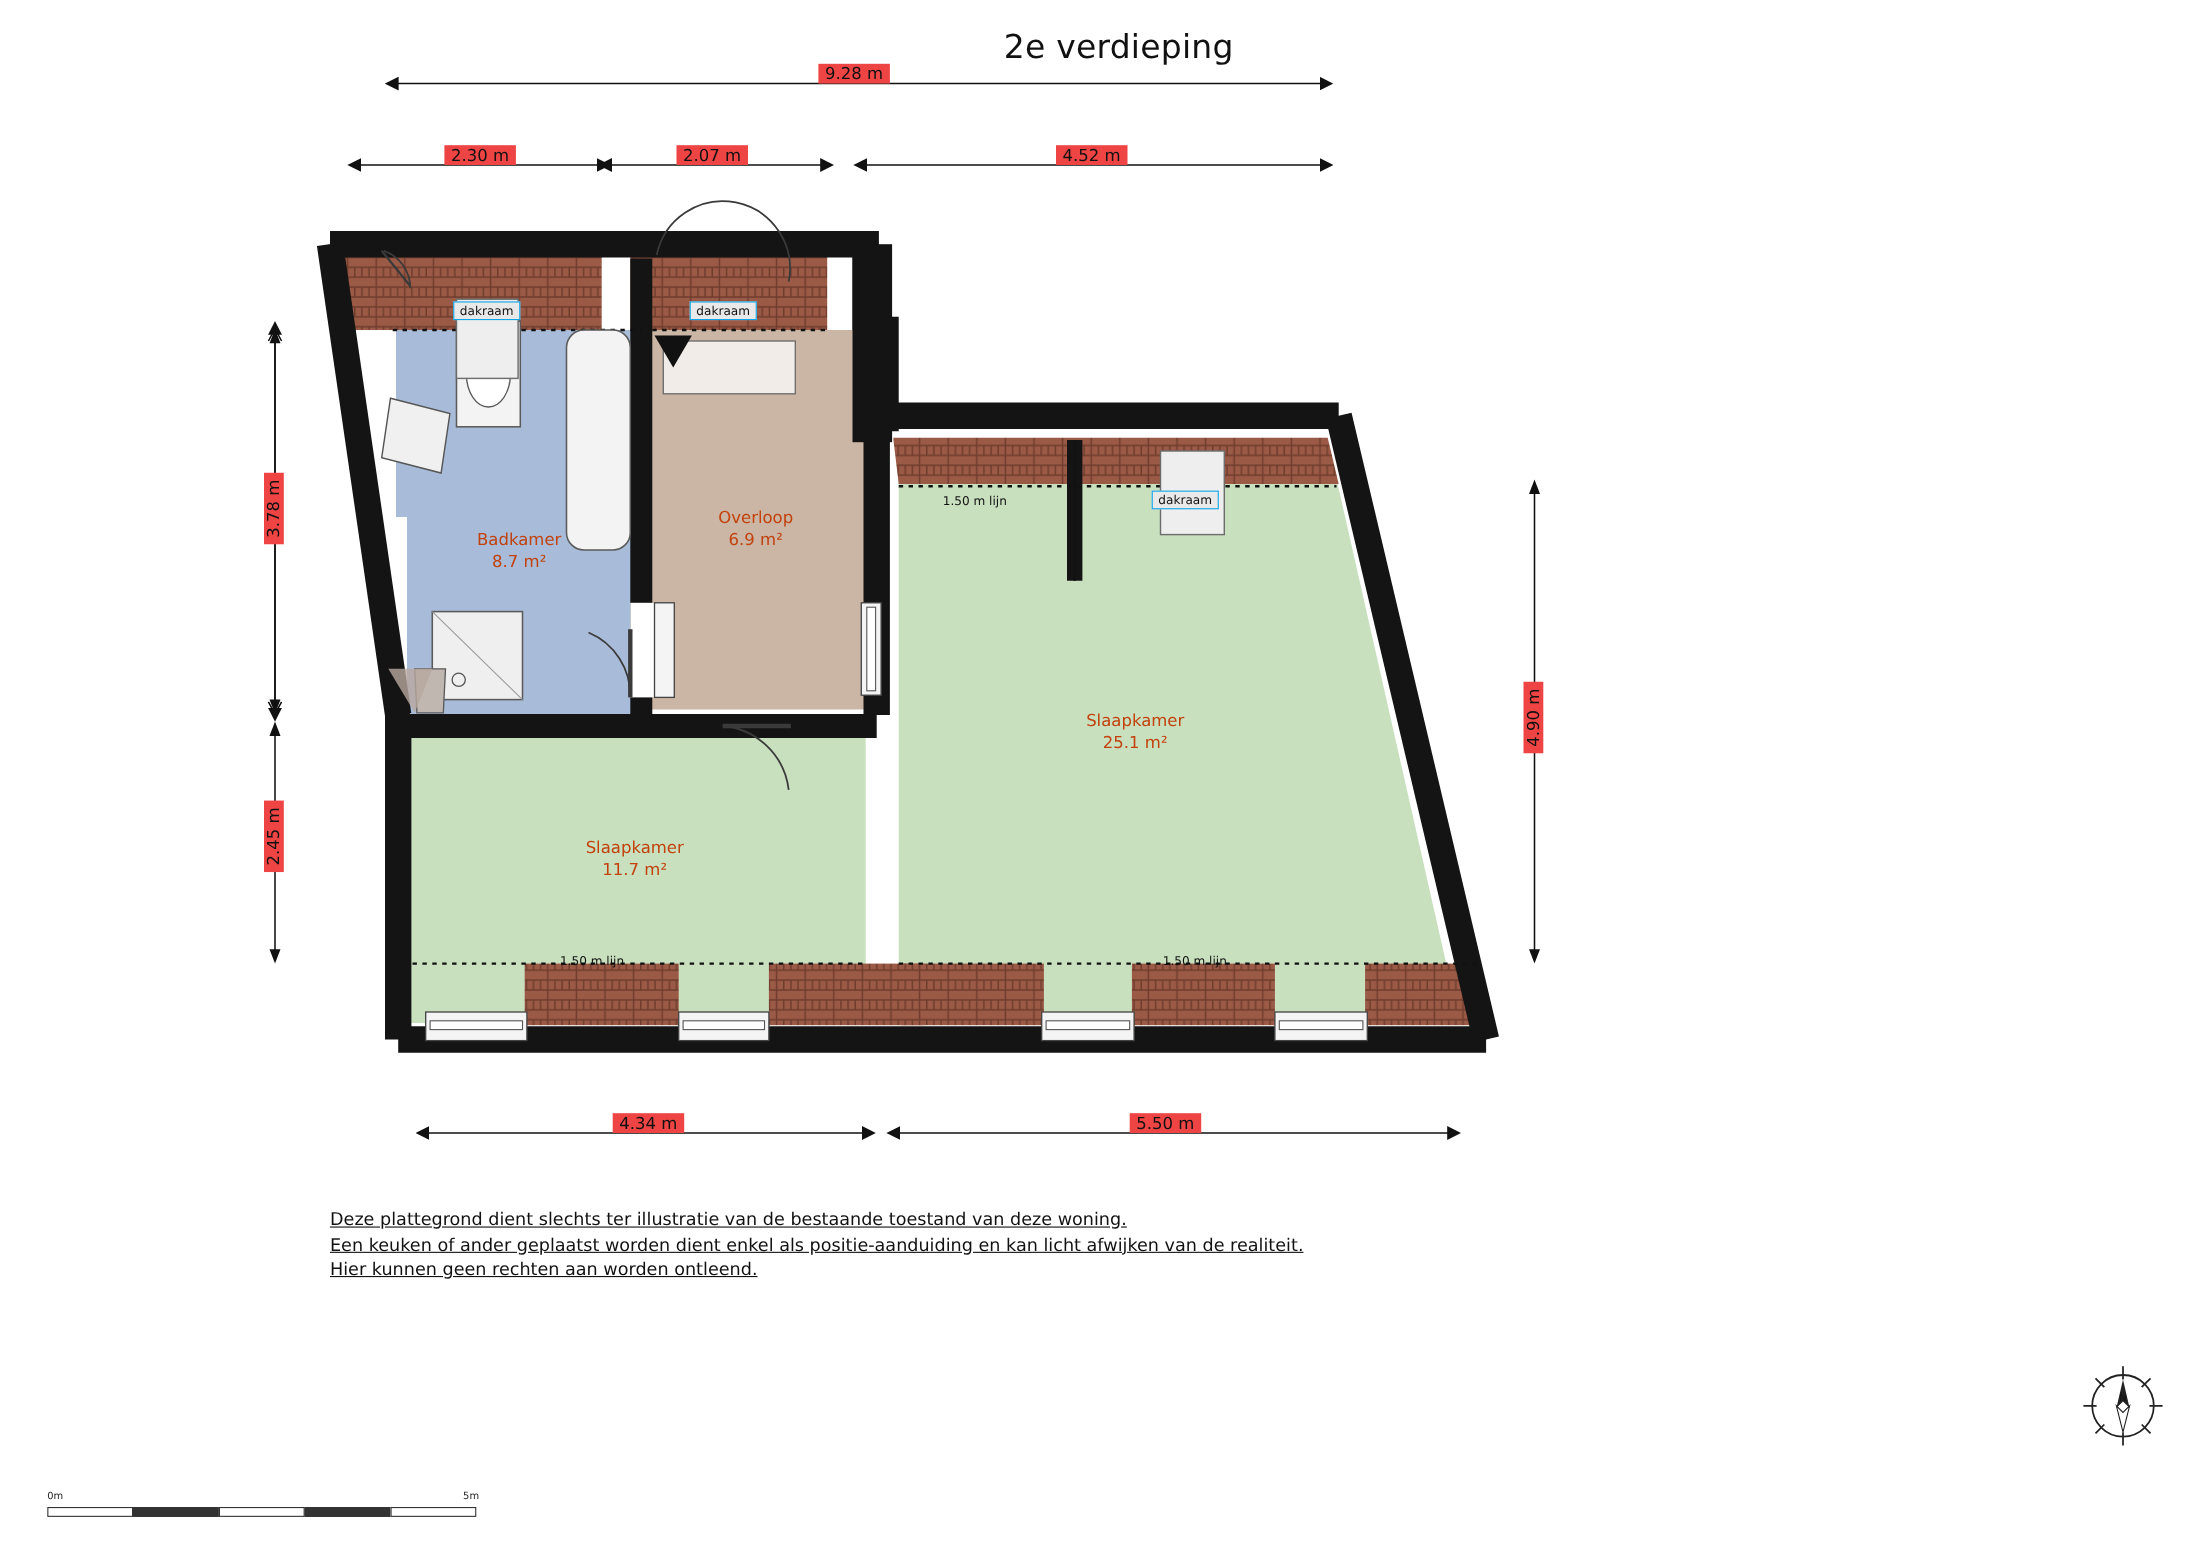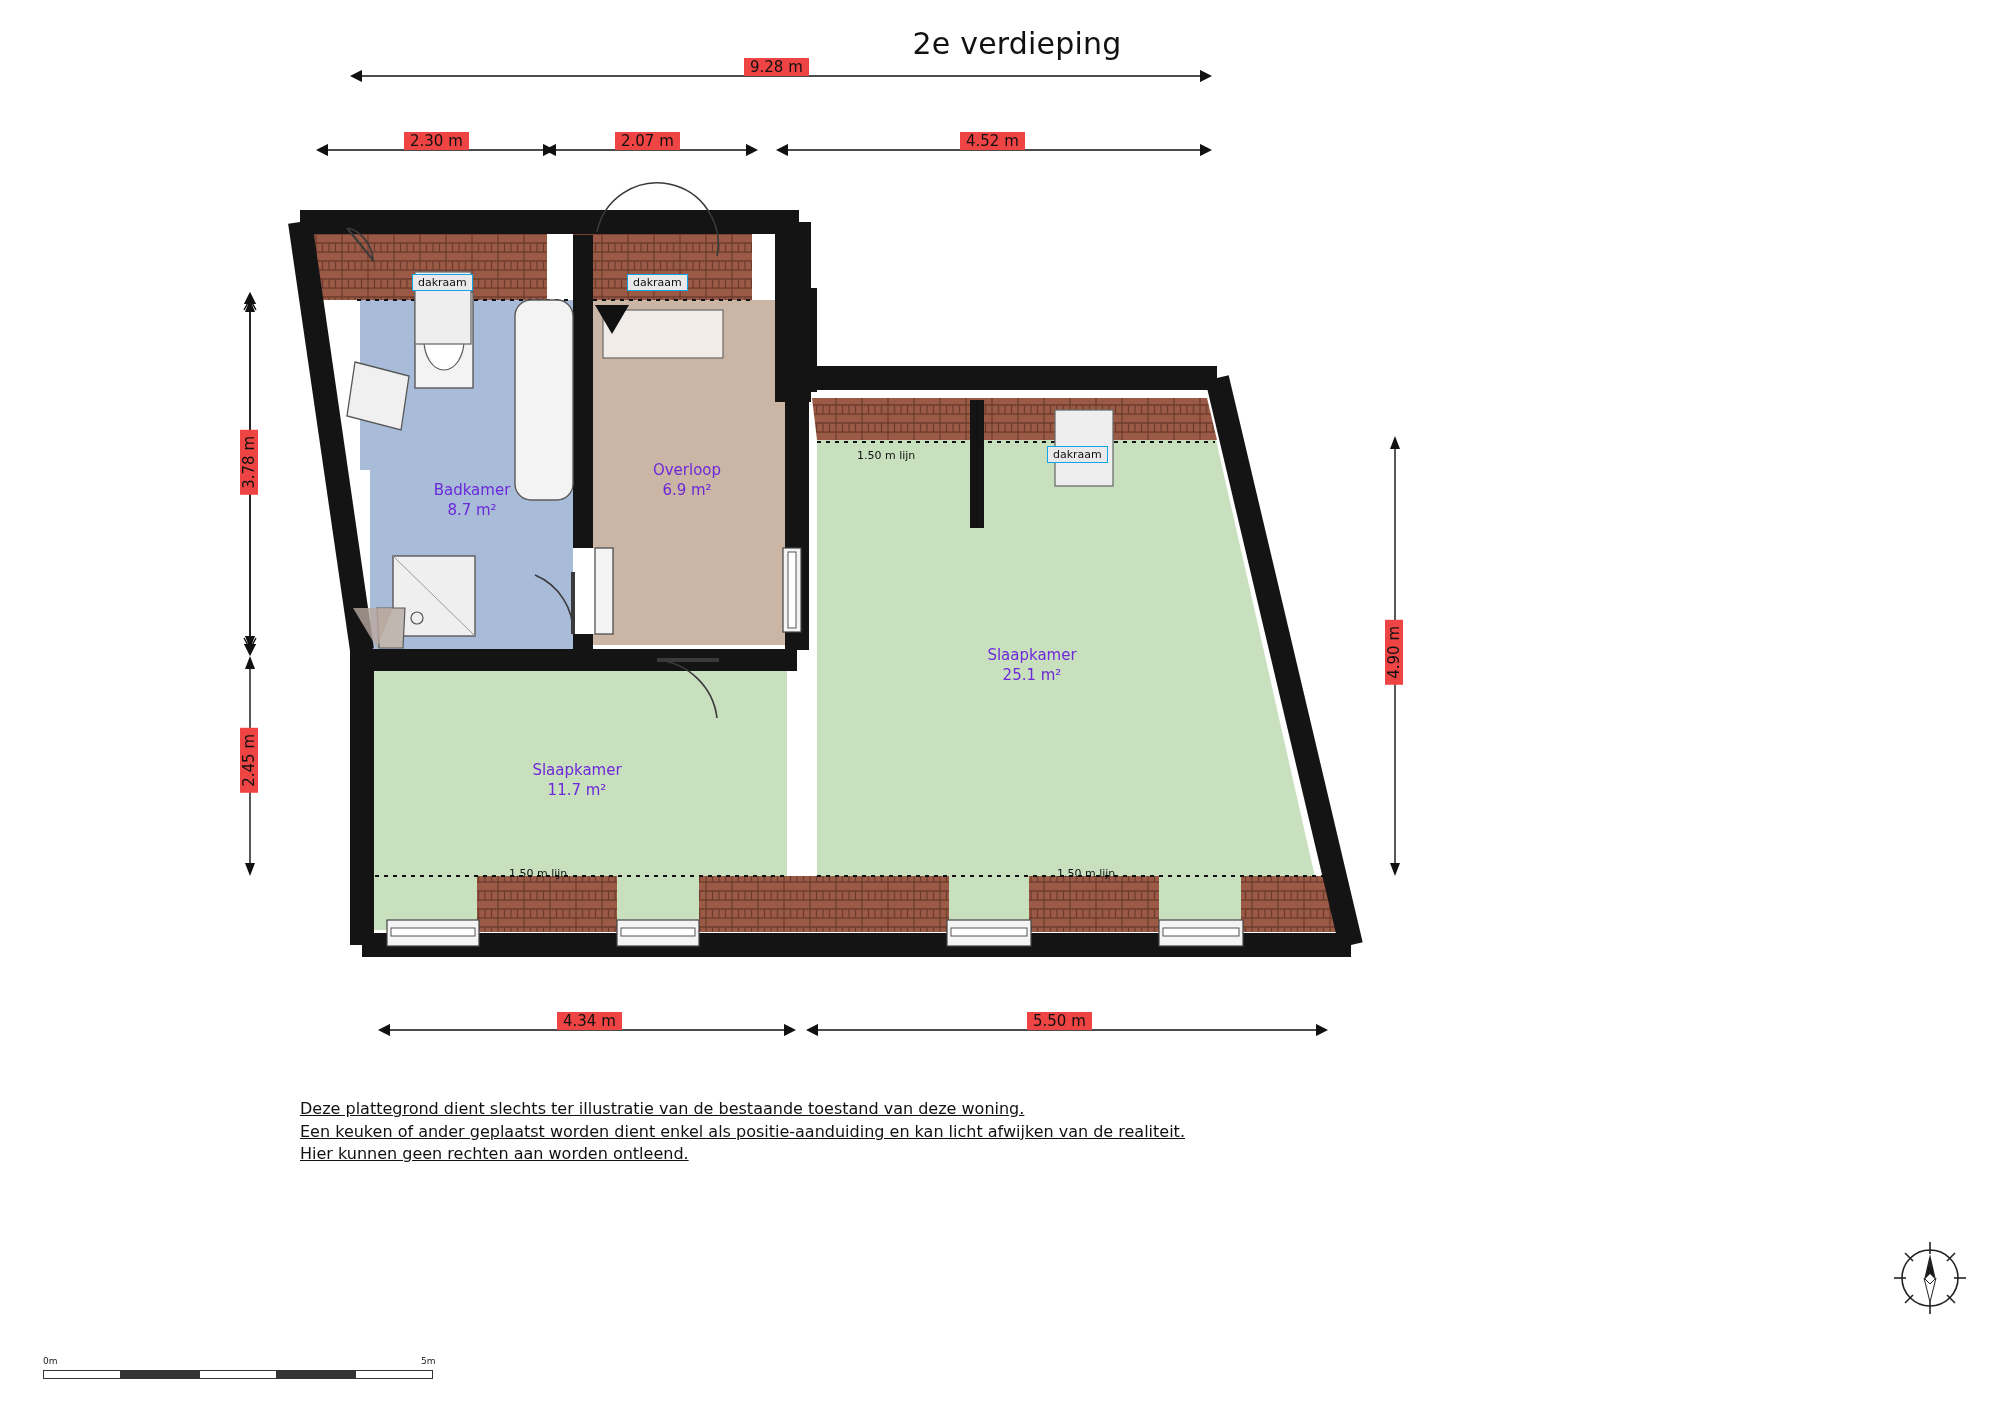--- a/index.html
+++ b/index.html
@@ -46,21 +46,21 @@
     writing-mode: vertical-rl;
     transform: rotate(180deg);
     padding: 6px 0;
   }
 
   
   .room-label {
     text-align: center;
     font-size: 15px;
     line-height: 1.35;
-    color: #6d28d9;
+    color: #c2410c;
     white-space: nowrap;
   }
   .room-label .area { display: block; }
 
   
   .tag {
     font-size: 11px;
     color: #111;
     white-space: nowrap;
   }

